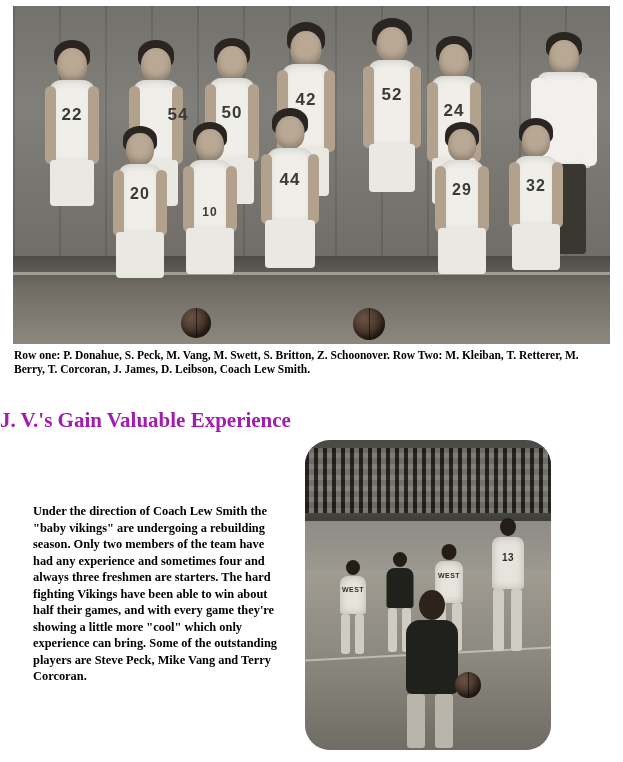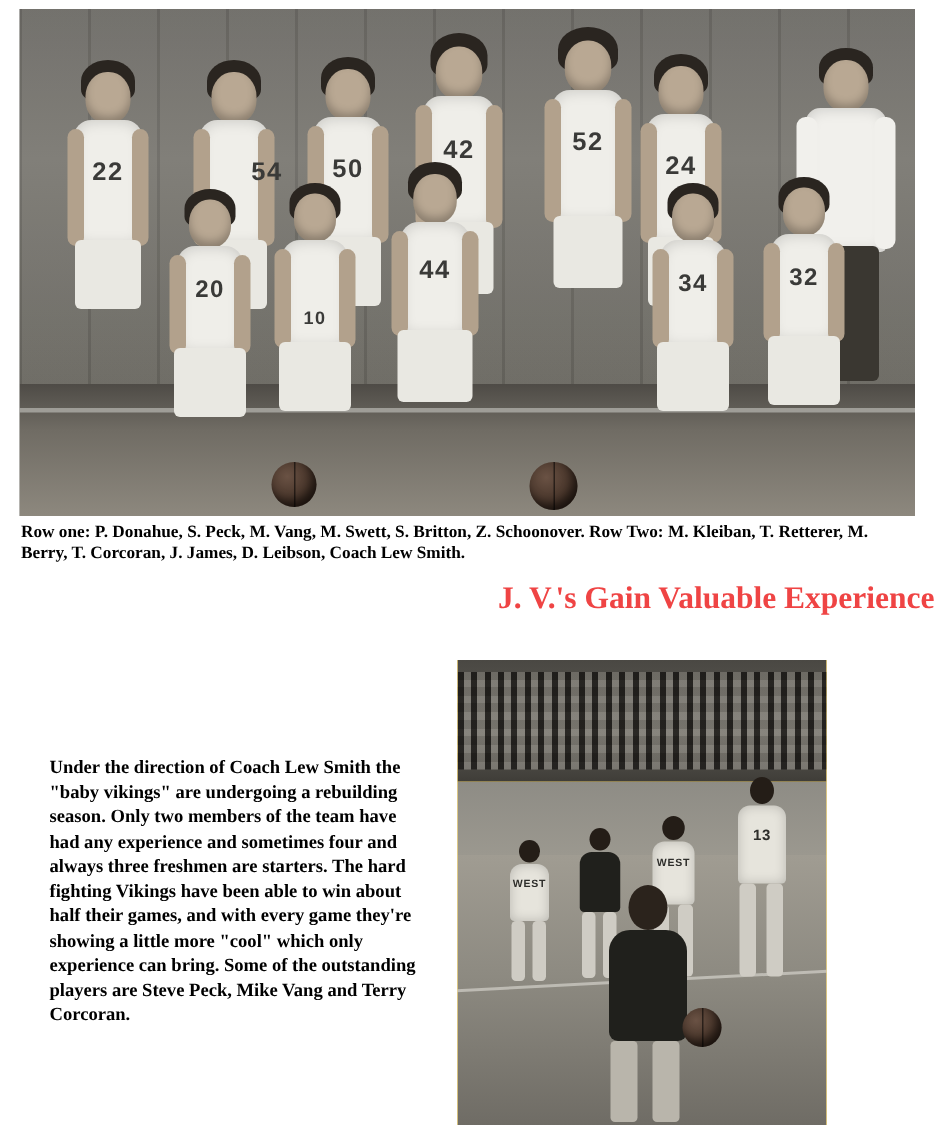--- a/index.html
+++ b/index.html
@@ -137,27 +137,27 @@
     font-size: 11.5px;
     font-weight: bold;
     line-height: 14px;
     color: #000;
   }
 
   
   .headline {
     position: absolute;
     left: 0;
-    top: 386px;
+    top: 408px;
     width: 623px;
-    text-align: right;
+    text-align: left;
     font-family: "Liberation Serif", serif;
     font-size: 21px;
     font-weight: bold;
-    color: #ef4444;
+    color: #a21caf;
   }
 
   
   .body-copy {
     position: absolute;
     left: 33px;
     top: 503px;
     width: 250px;
     font-family: "Liberation Serif", serif;
     font-size: 12.4px;
@@ -167,22 +167,23 @@
     color: #000;
   }
 
   
   .action-photo {
     position: absolute;
     left: 305px;
     top: 440px;
     width: 246px;
     height: 310px;
-    background: #eab308;
+    background: #c4b5fd;
     overflow: hidden;
+    border-radius: 25px;
   }
   .crowd {
     position: absolute;
     left: 0; top: 0; right: 0;
     height: 26%;
     background: linear-gradient(180deg,#4a4843 0%, #5e5c56 60%, #3f3d38 100%);
   }
   .crowd::before {
     content: "";
     position: absolute;
@@ -357,21 +358,21 @@
     </div>
 
 
     <div class="player" style="left:418px; width:62px; height:212px;">
       <div class="hair" style="top:4px; width:34px; height:26px;"></div>
       <div class="head" style="top:11px; width:28px; height:32px;"></div>
       <div class="torso" style="top:42px; width:44px; height:72px;"></div>
       <div class="arm" style="left:4px; top:48px; height:66px;"></div>
       <div class="arm" style="right:4px; top:48px; height:66px;"></div>
       <div class="legs" style="top:110px; width:48px; height:46px;"></div>
-      <div class="number" style="top:63px; font-size:16px;">34</div>
+      <div class="number" style="top:63px; font-size:16px;">29</div>
     </div>
 
     <div class="player" style="left:492px; width:62px; height:214px;">
       <div class="hair" style="top:2px; width:34px; height:26px;"></div>
       <div class="head" style="top:9px; width:28px; height:32px;"></div>
       <div class="torso" style="top:40px; width:44px; height:72px;"></div>
       <div class="arm" style="left:4px; top:46px; height:66px;"></div>
       <div class="arm" style="right:4px; top:46px; height:66px;"></div>
       <div class="legs" style="top:108px; width:48px; height:46px;"></div>
       <div class="number" style="top:61px; font-size:16px;">32</div>

